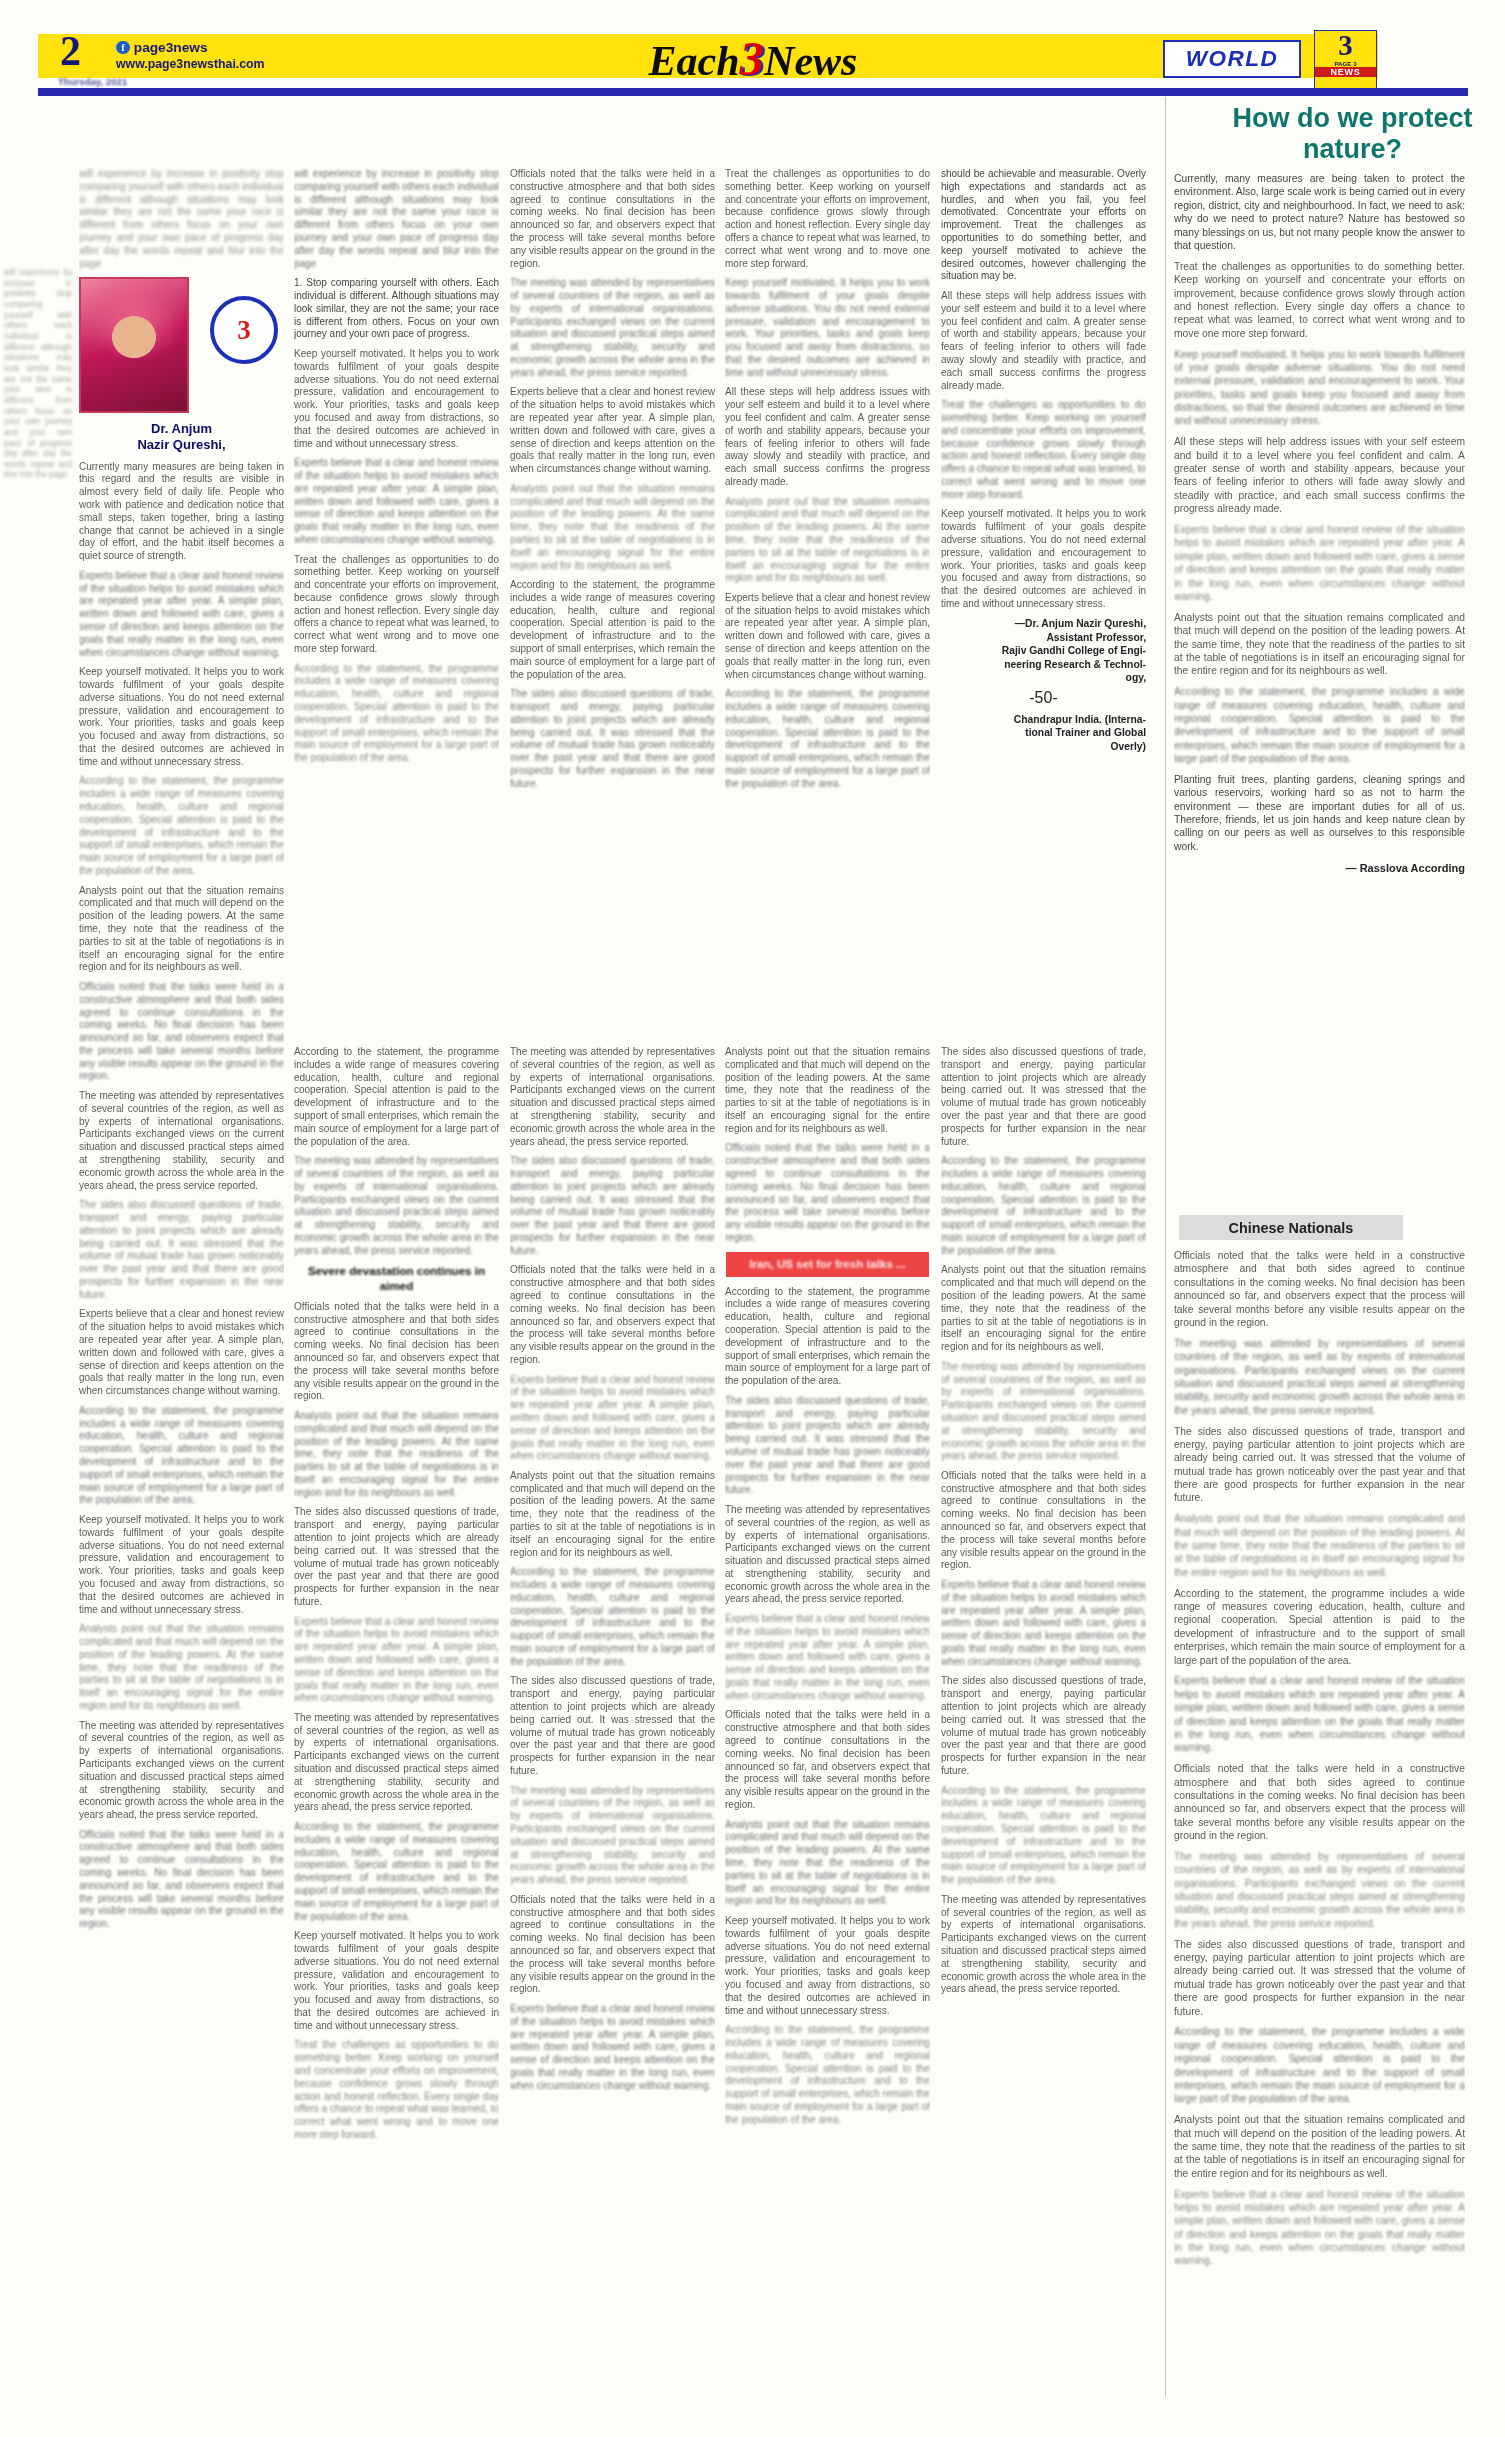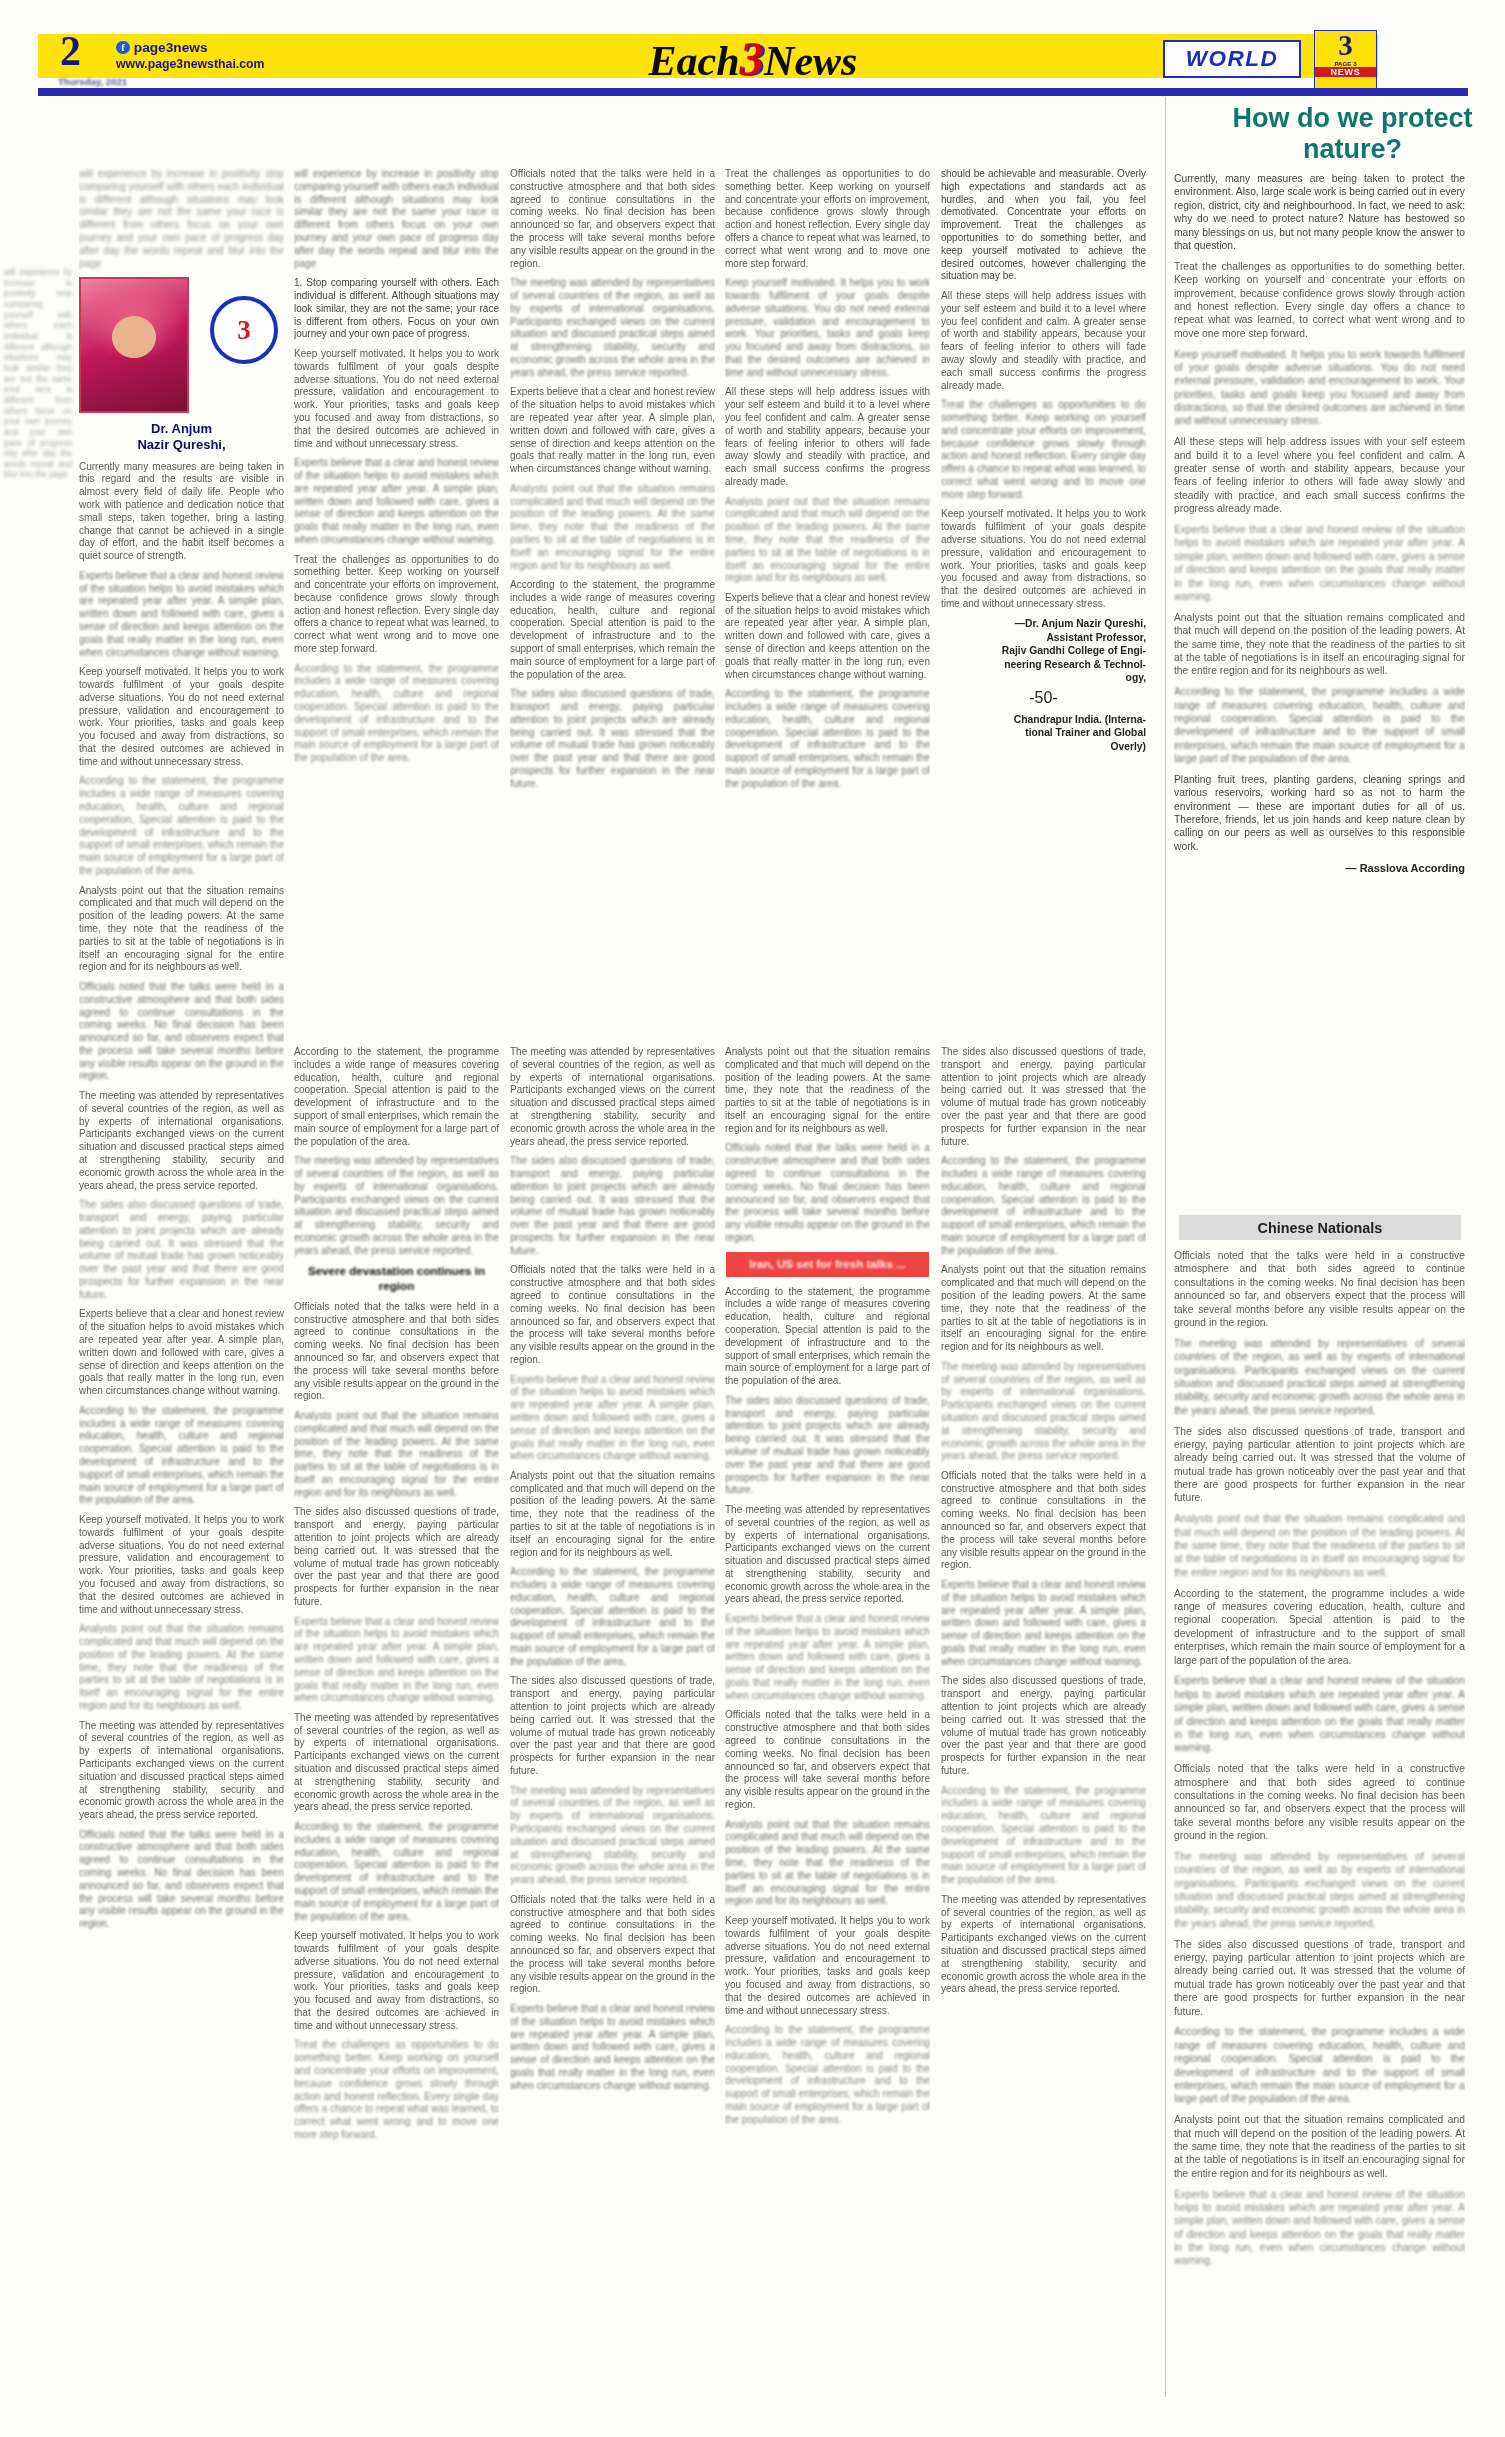--- a/index.html
+++ b/index.html
@@ -69,21 +69,21 @@
   
   .contd-bar{position:absolute;left:294px;top:1006px;width:852px;height:31.5px;background:#1535d6;
     display:flex;align-items:center;justify-content:center;color:#ffffff;font-weight:bold;font-size:18.5px;letter-spacing:0.3px;}
   .attr-block{text-align:right;font-weight:bold;font-size:10.3px;color:#222;filter:blur(0.3px);margin:2.7px 0 4.1px 0;}
   .attr-block span{display:block;line-height:1.3;}
   .end-marker{text-align:center;font-weight:normal;font-size:16px;color:#222;filter:blur(0.4px);margin:1.4px 0 4.1px 0;}
   .dark-box{width:96%;margin:2.7px auto 8.2px auto;background:#ef4444;color:#fff;text-align:center;
     font-weight:bold;font-size:11.6px;padding:5.5px 2.7px;}
   .dark-box span{filter:blur(0.9px);opacity:.9;}
   .col-subhead{text-align:center;font-weight:bold;font-size:11.6px;color:#111;filter:blur(0.8px);margin:1.4px 0 6.8px 0;}
-  .gray-subhead{position:absolute;left:1179px;top:1215px;width:282px;height:25px;background:#dcdcdc;
+  .gray-subhead{position:absolute;left:1179px;top:1215px;width:224px;height:25px;background:#dcdcdc;
     display:flex;align-items:center;justify-content:center;font-weight:bold;font-size:14.4px;color:#222;filter:blur(0.6px);}
   .nature-byline{text-align:right;font-weight:bold;font-size:11px;color:#222;filter:blur(0.6px);margin-top:4.1px;}
   .margin-smudge{position:absolute;left:4.1px;top:268px;width:68px;height:294px;overflow:hidden;
     font-size:8.2px;line-height:1.3;color:#333;text-align:justify;filter:blur(1.8px);opacity:.45;}
 </style>
 </head>
 <body>
 
 <div class="page">
 
@@ -190,21 +190,21 @@
       <span>Overly)</span>
     </div>
   </div>
 
 
   <div class="col" id="col2b">
     <div>
         <p class="para b1">According to the statement, the programme includes a wide range of measures covering education, health, culture and regional cooperation. Special attention is paid to the development of infrastructure and to the support of small enterprises, which remain the main source of employment for a large part of the population of the area.</p>
         <p class="para b2">The meeting was attended by representatives of several countries of the region, as well as by experts of international organisations. Participants exchanged views on the current situation and discussed practical steps aimed at strengthening stability, security and economic growth across the whole area in the years ahead, the press service reported.</p>
       </div>
-    <div class="col-subhead">Severe devastation continues in region</div>
+    <div class="col-subhead">Severe devastation continues in aimed</div>
     <div>
         <p class="para b1">Officials noted that the talks were held in a constructive atmosphere and that both sides agreed to continue consultations in the coming weeks. No final decision has been announced so far, and observers expect that the process will take several months before any visible results appear on the ground in the region.</p>
         <p class="para b2">Analysts point out that the situation remains complicated and that much will depend on the position of the leading powers. At the same time, they note that the readiness of the parties to sit at the table of negotiations is in itself an encouraging signal for the entire region and for its neighbours as well.</p>
         <p class="para b1">The sides also discussed questions of trade, transport and energy, paying particular attention to joint projects which are already being carried out. It was stressed that the volume of mutual trade has grown noticeably over the past year and that there are good prospects for further expansion in the near future.</p>
         <p class="para b3">Experts believe that a clear and honest review of the situation helps to avoid mistakes which are repeated year after year. A simple plan, written down and followed with care, gives a sense of direction and keeps attention on the goals that really matter in the long run, even when circumstances change without warning.</p>
         <p class="para b1">The meeting was attended by representatives of several countries of the region, as well as by experts of international organisations. Participants exchanged views on the current situation and discussed practical steps aimed at strengthening stability, security and economic growth across the whole area in the years ahead, the press service reported.</p>
         <p class="para b2">According to the statement, the programme includes a wide range of measures covering education, health, culture and regional cooperation. Special attention is paid to the development of infrastructure and to the support of small enterprises, which remain the main source of employment for a large part of the population of the area.</p>
         <p class="para b1">Keep yourself motivated. It helps you to work towards fulfilment of your goals despite adverse situations. You do not need external pressure, validation and encouragement to work. Your priorities, tasks and goals keep you focused and away from distractions, so that the desired outcomes are achieved in time and without unnecessary stress.</p>
         <p class="para b3">Treat the challenges as opportunities to do something better. Keep working on yourself and concentrate your efforts on improvement, because confidence grows slowly through action and honest reflection. Every single day offers a chance to repeat what was learned, to correct what went wrong and to move one more step forward.</p>
       </div>

